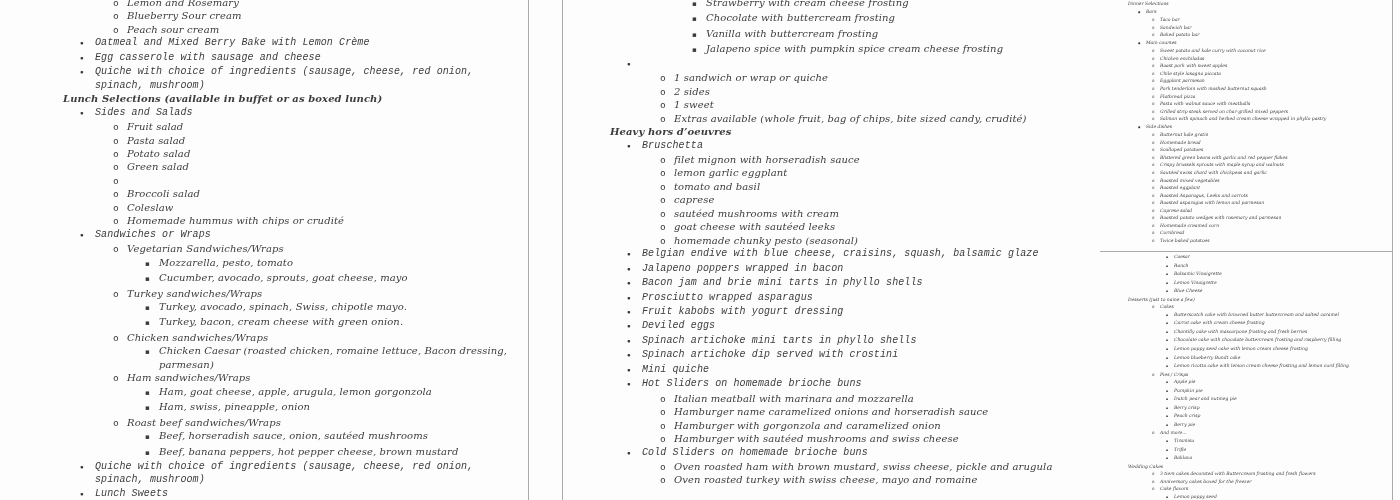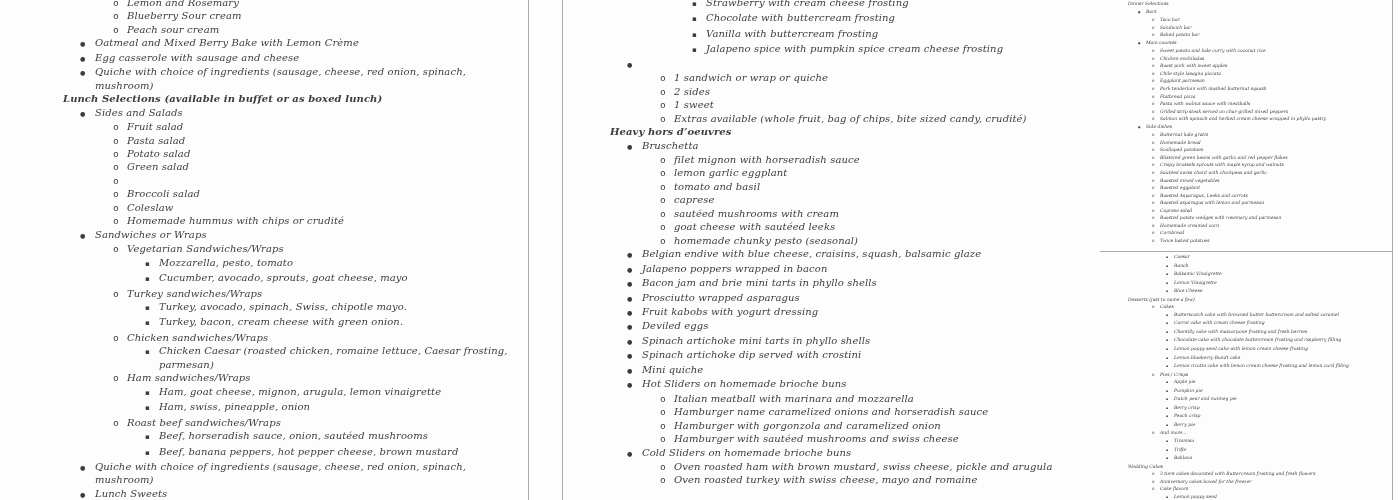--- a/index.html
+++ b/index.html
@@ -21,21 +21,21 @@
   #page-right-bottom{left:1100px;top:253px;width:260px;}
 
   .row{display:flex;align-items:baseline;}
   .txt{flex:1;min-width:0;}
   .bullet{flex:0 0 auto;}
   .b1{font-size:0.62em;}
   .b2{font-size:0.95em;font-style:normal;font-family:"DejaVu Sans Mono",monospace;}
   .b3{font-size:0.7em;}
 
   .big .lh{padding-left:0;font-weight:bold;}
-  .big .l1{padding-left:17px;} .big .l1 .bullet{width:15px;}
+  .big .l1{padding-left:17px;font-family:Liberation Mono, monospace;} .big .l1 .bullet{width:15px;}
   .big .l2{padding-left:50px;} .big .l2 .bullet{width:14px;}
   .big .l3{padding-left:82px;} .big .l3 .bullet{width:14px;}
 
   .small .lh{padding-left:28px;}
   .small .l1{padding-left:38px;} .small .l1 .bullet{width:8px;}
   .small .l2{padding-left:52px;} .small .l2 .bullet{width:8px;}
   .small .l3{padding-left:66px;} .small .l3 .bullet{width:8px;}
 
   .vline{position:absolute;top:0;bottom:0;width:1px;background:#aaaaaa;}
   #vline-left{left:528px;}
@@ -137,29 +137,29 @@
       <div class="row l3">
         <span class="bullet b3">▪</span>
         <span class="txt">Turkey, bacon, cream cheese with green onion.</span>
       </div>
       <div class="row l2">
         <span class="bullet b2">o</span>
         <span class="txt">Chicken sandwiches/Wraps</span>
       </div>
       <div class="row l3">
         <span class="bullet b3">▪</span>
-        <span class="txt">Chicken Caesar (roasted chicken, romaine lettuce, Caesar frosting, parmesan)</span>
+        <span class="txt">Chicken Caesar (roasted chicken, romaine lettuce, Bacon dressing, parmesan)</span>
       </div>
       <div class="row l2">
         <span class="bullet b2">o</span>
         <span class="txt">Ham sandwiches/Wraps</span>
       </div>
       <div class="row l3">
         <span class="bullet b3">▪</span>
-        <span class="txt">Ham, goat cheese, mignon, arugula, lemon vinaigrette</span>
+        <span class="txt">Ham, goat cheese, apple, arugula, lemon gorgonzola</span>
       </div>
       <div class="row l3">
         <span class="bullet b3">▪</span>
         <span class="txt">Ham, swiss, pineapple, onion</span>
       </div>
       <div class="row l2">
         <span class="bullet b2">o</span>
         <span class="txt">Roast beef sandwiches/Wraps</span>
       </div>
       <div class="row l3">

